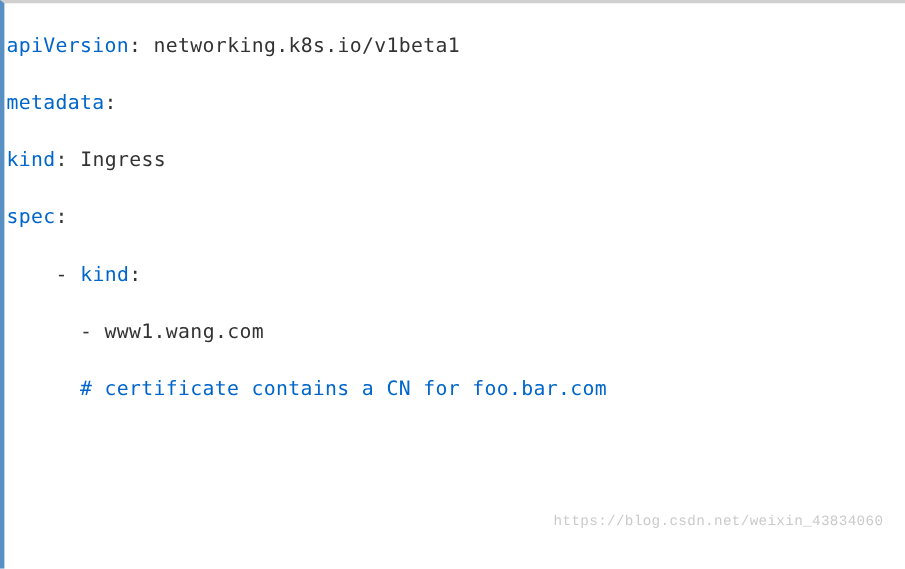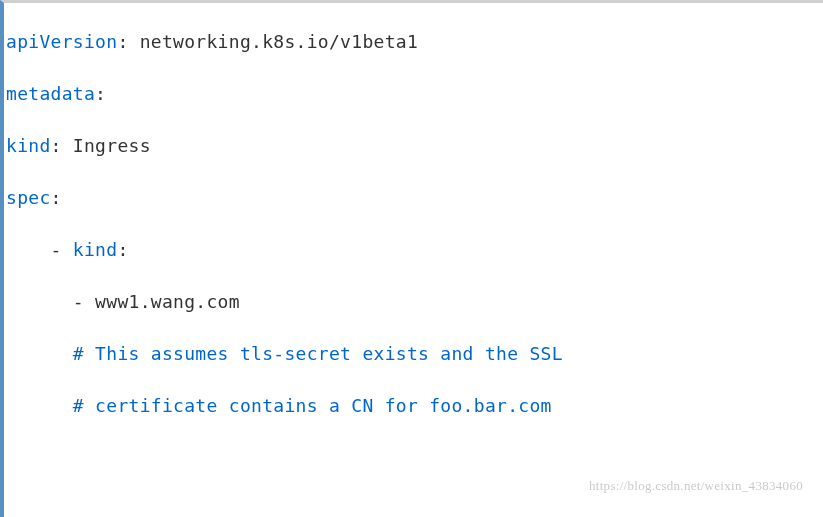--- a/index.html
+++ b/index.html
@@ -20,39 +20,38 @@
       padding-left: 2px;
       white-space: pre;
       letter-spacing: 0.3px;
     }
     .line { height: 26px; }
     .key { color: #0066cc; }
     .txt { color: #333333; }
     .comment { color: #0066cc; }
     .watermark {
       position: absolute;
-      bottom: 18px;
+      bottom: 30px;
       right: 20px;
-      font-family: Liberation Serif, serif;
+      font-family: Liberation Mono, monospace;
       font-size: 13px;
       color: rgba(150,150,150,0.5);
       letter-spacing: 0.3px;
     }
   </style>
 </head>
 <body>
 
 <div class="editor">
 <div class="line"><span class="key">apiVersion</span><span class="txt">: </span><span class="txt">networking.k8s.io/v1beta1</span></div>
 <div class="line"><span class="key">metadata</span><span class="txt">:</span></div>
 <div class="line"><span class="key">kind</span><span class="txt">: </span><span class="txt">Ingress</span></div>
 <div class="line"><span class="key">spec</span><span class="txt">:</span></div>
 <div class="line"><span class="txt">    </span><span class="txt">-</span><span class="txt"> </span><span class="key">kind</span><span class="txt">:</span></div>
 <div class="line"><span class="txt">      </span><span class="txt">-</span><span class="txt"> </span><span class="txt">www1.wang.com</span></div>
-<div class="line"><span class="txt">      </span><span class="comment"># This assumes tls-secret exists and the SSL</span></div>
 <div class="line"><span class="txt">      </span><span class="comment"># certificate contains a CN for foo.bar.com</span></div>
 
 
 
 
 
 
 
 
 

